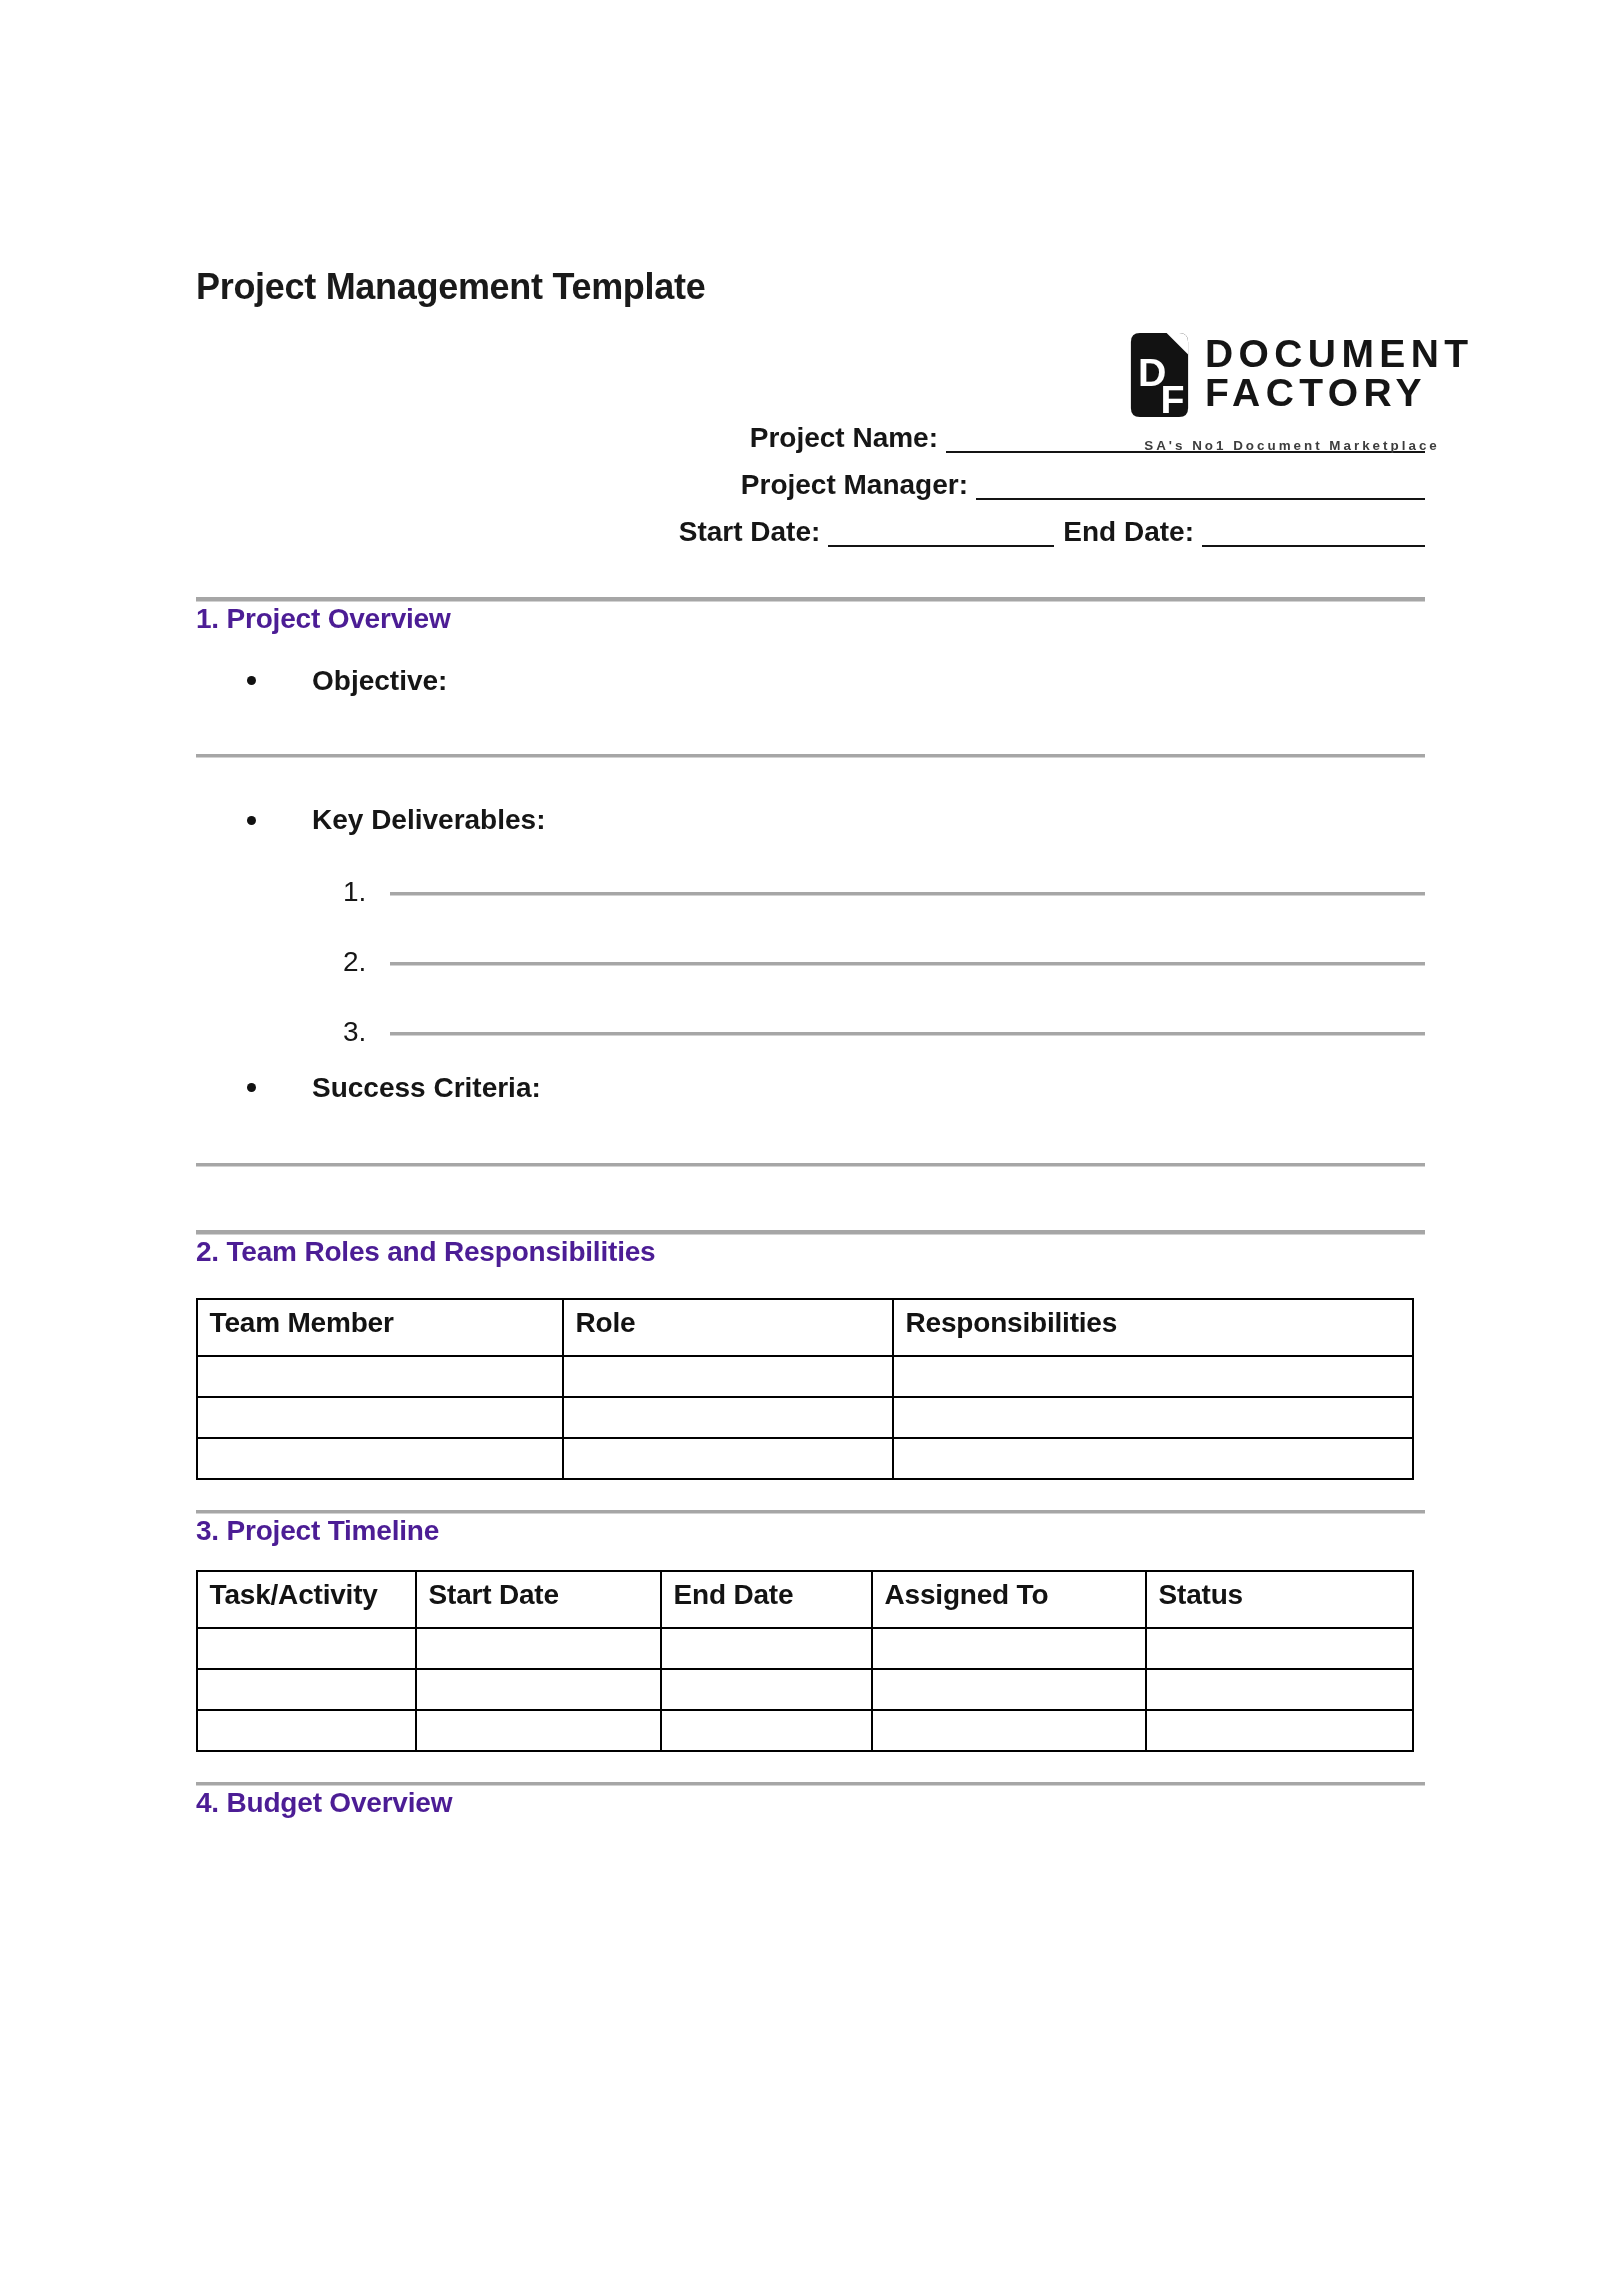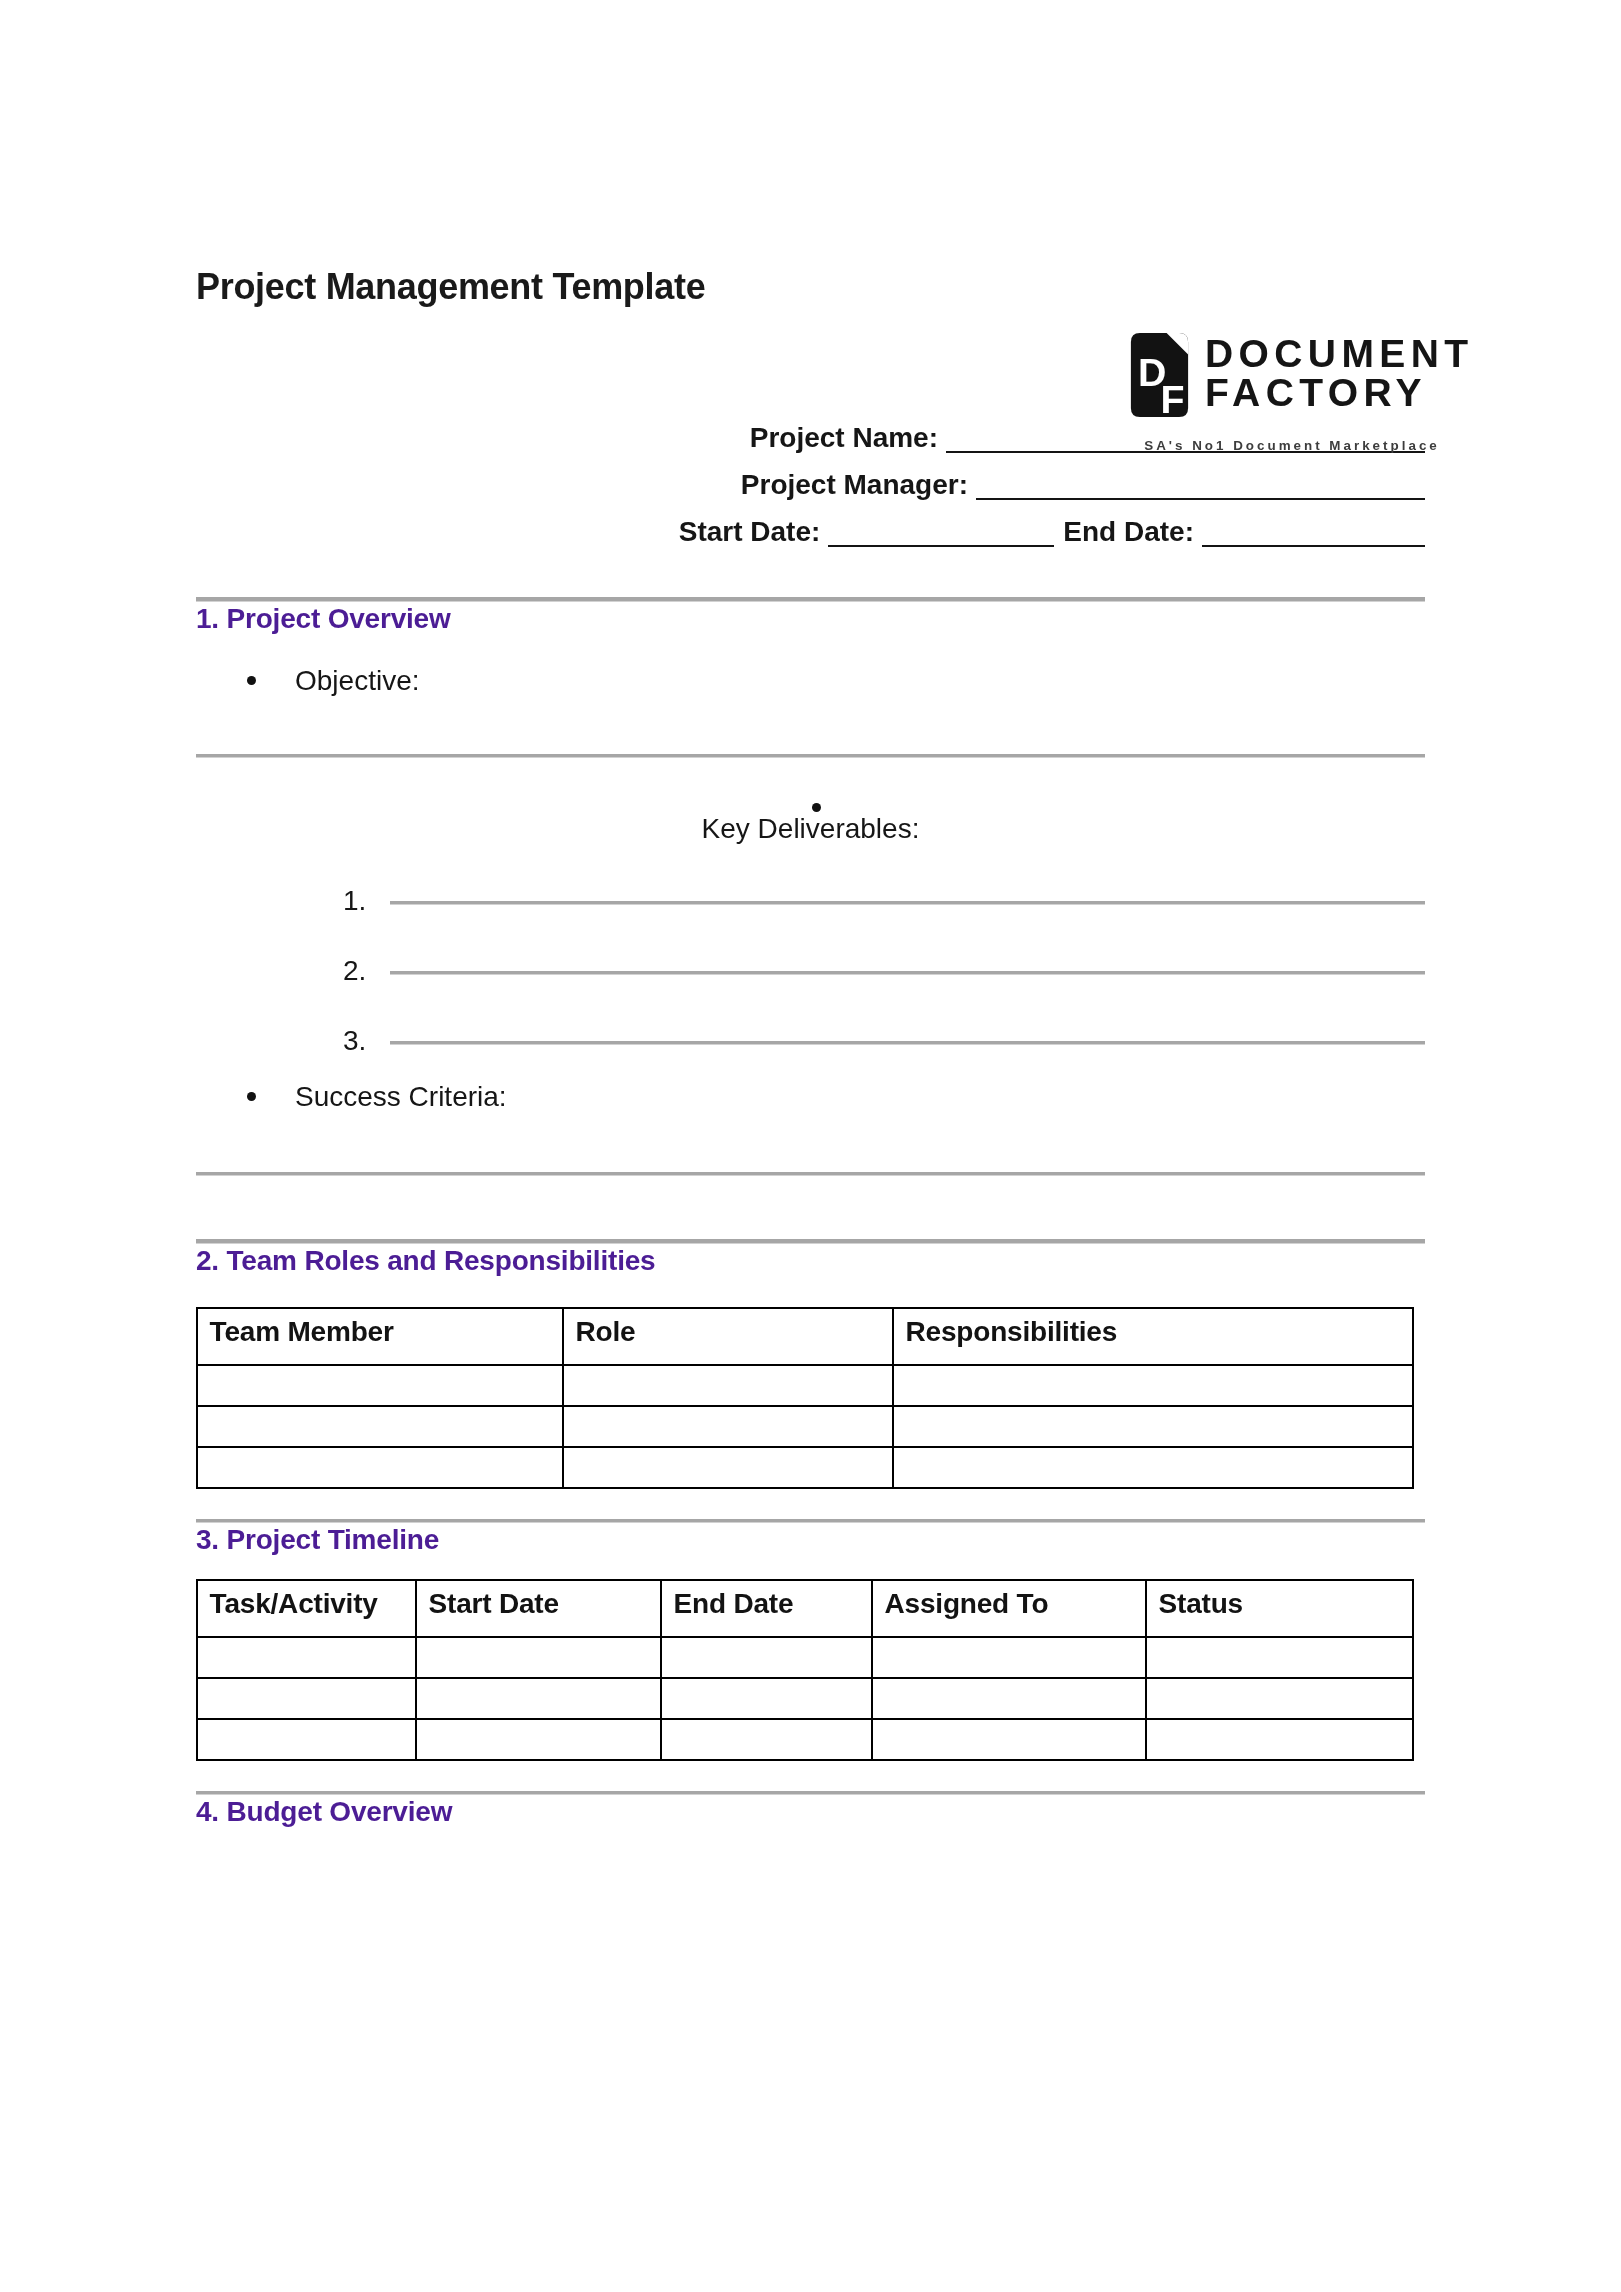--- a/index.html
+++ b/index.html
@@ -58,27 +58,27 @@
   h2.sec{
     margin:0;font-size:28px;line-height:34px;font-weight:700;
     letter-spacing:-0.2px;color:#4c1d95;
   }
   .sec-1{margin-top:50px;}
   .sec-2{margin-top:39px;}
   .sec-3{margin-top:47px;}
   .sec-4{margin-top:45px;}
 
   
-  .bullet{display:flex;align-items:center;font-size:28px;line-height:34px;font-weight:400;}
+  .bullet{display:flex;align-items:center;font-size:28px;line-height:34px;font-weight:700;gap:17px;}
   .bullet .dot{
     flex:0 0 auto;width:9px;height:9px;border-radius:50%;
     background:#111;margin-left:51px;margin-right:39px;
   }
   .b-objective{margin-top:28px;}
-  .b-deliverables{margin-top:45px;flex-direction:column;}
+  .b-deliverables{margin-top:45px;}
   .b-success{margin-top:21.5px;}
 
   
   .num-items{margin-top:38px;}
   .num-item{
     display:flex;align-items:center;padding-left:147px;
     font-size:28px;line-height:34px;font-weight:400;margin-bottom:36px;
   }
   .num-item:last-child{margin-bottom:0;}
   .num-item .num{flex:0 0 47px;}

